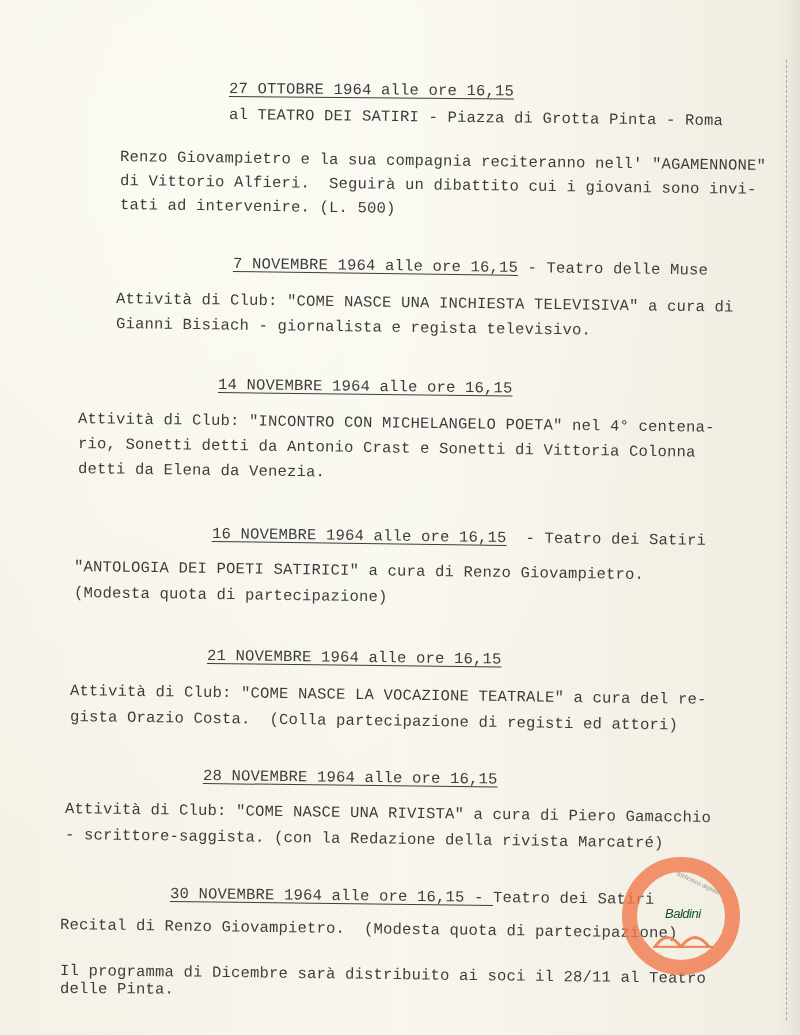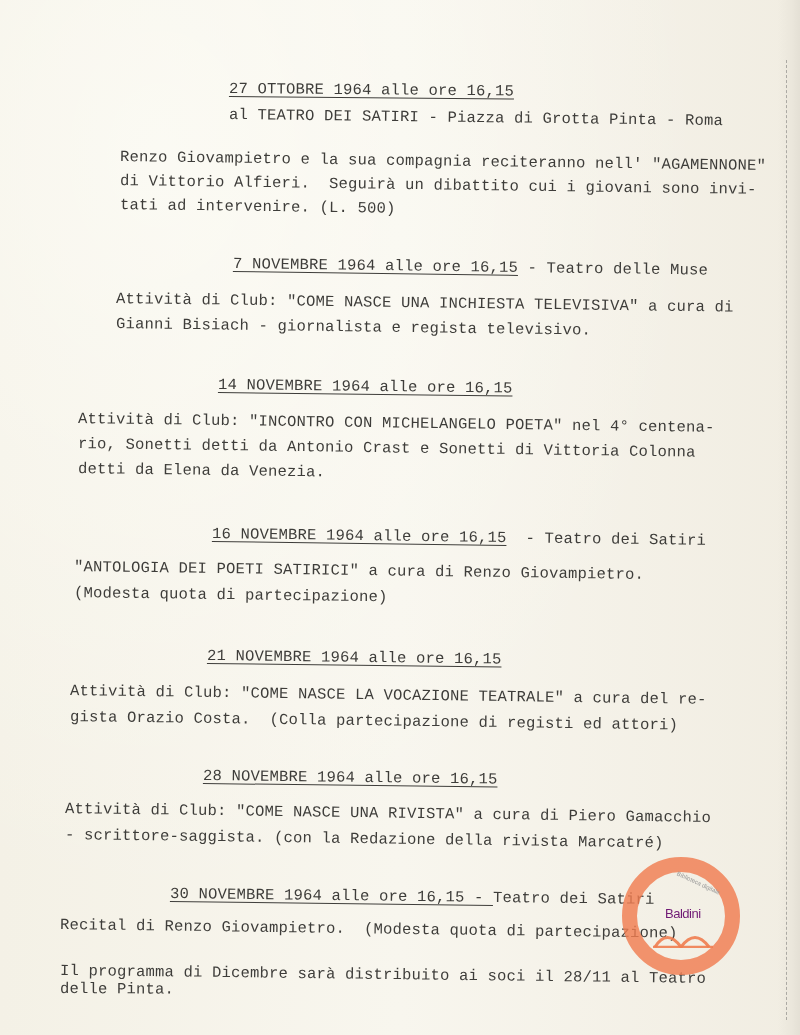--- a/index.html
+++ b/index.html
@@ -55,22 +55,23 @@
       width: 118px; height: 118px;
       border-radius: 50%;
       border: 15px solid rgba(240,125,80,0.82);
       box-sizing: border-box;
     }
     .stamp-text {
       position: absolute;
       left: 28px; top: 34px;
       font-family: "Liberation Sans", sans-serif;
       font-size: 13px;
-      color: #701a75;
+      color: #14532d;
       letter-spacing: -0.5px;
+      font-style: italic;
     }
     .stamp-small {
       position: absolute;
       left: 38px; top: 8px;
       font-family: "Liberation Sans", sans-serif;
       font-size: 6px;
       color: #999;
       transform: rotate(25deg);
       line-height: 6px;
     }

